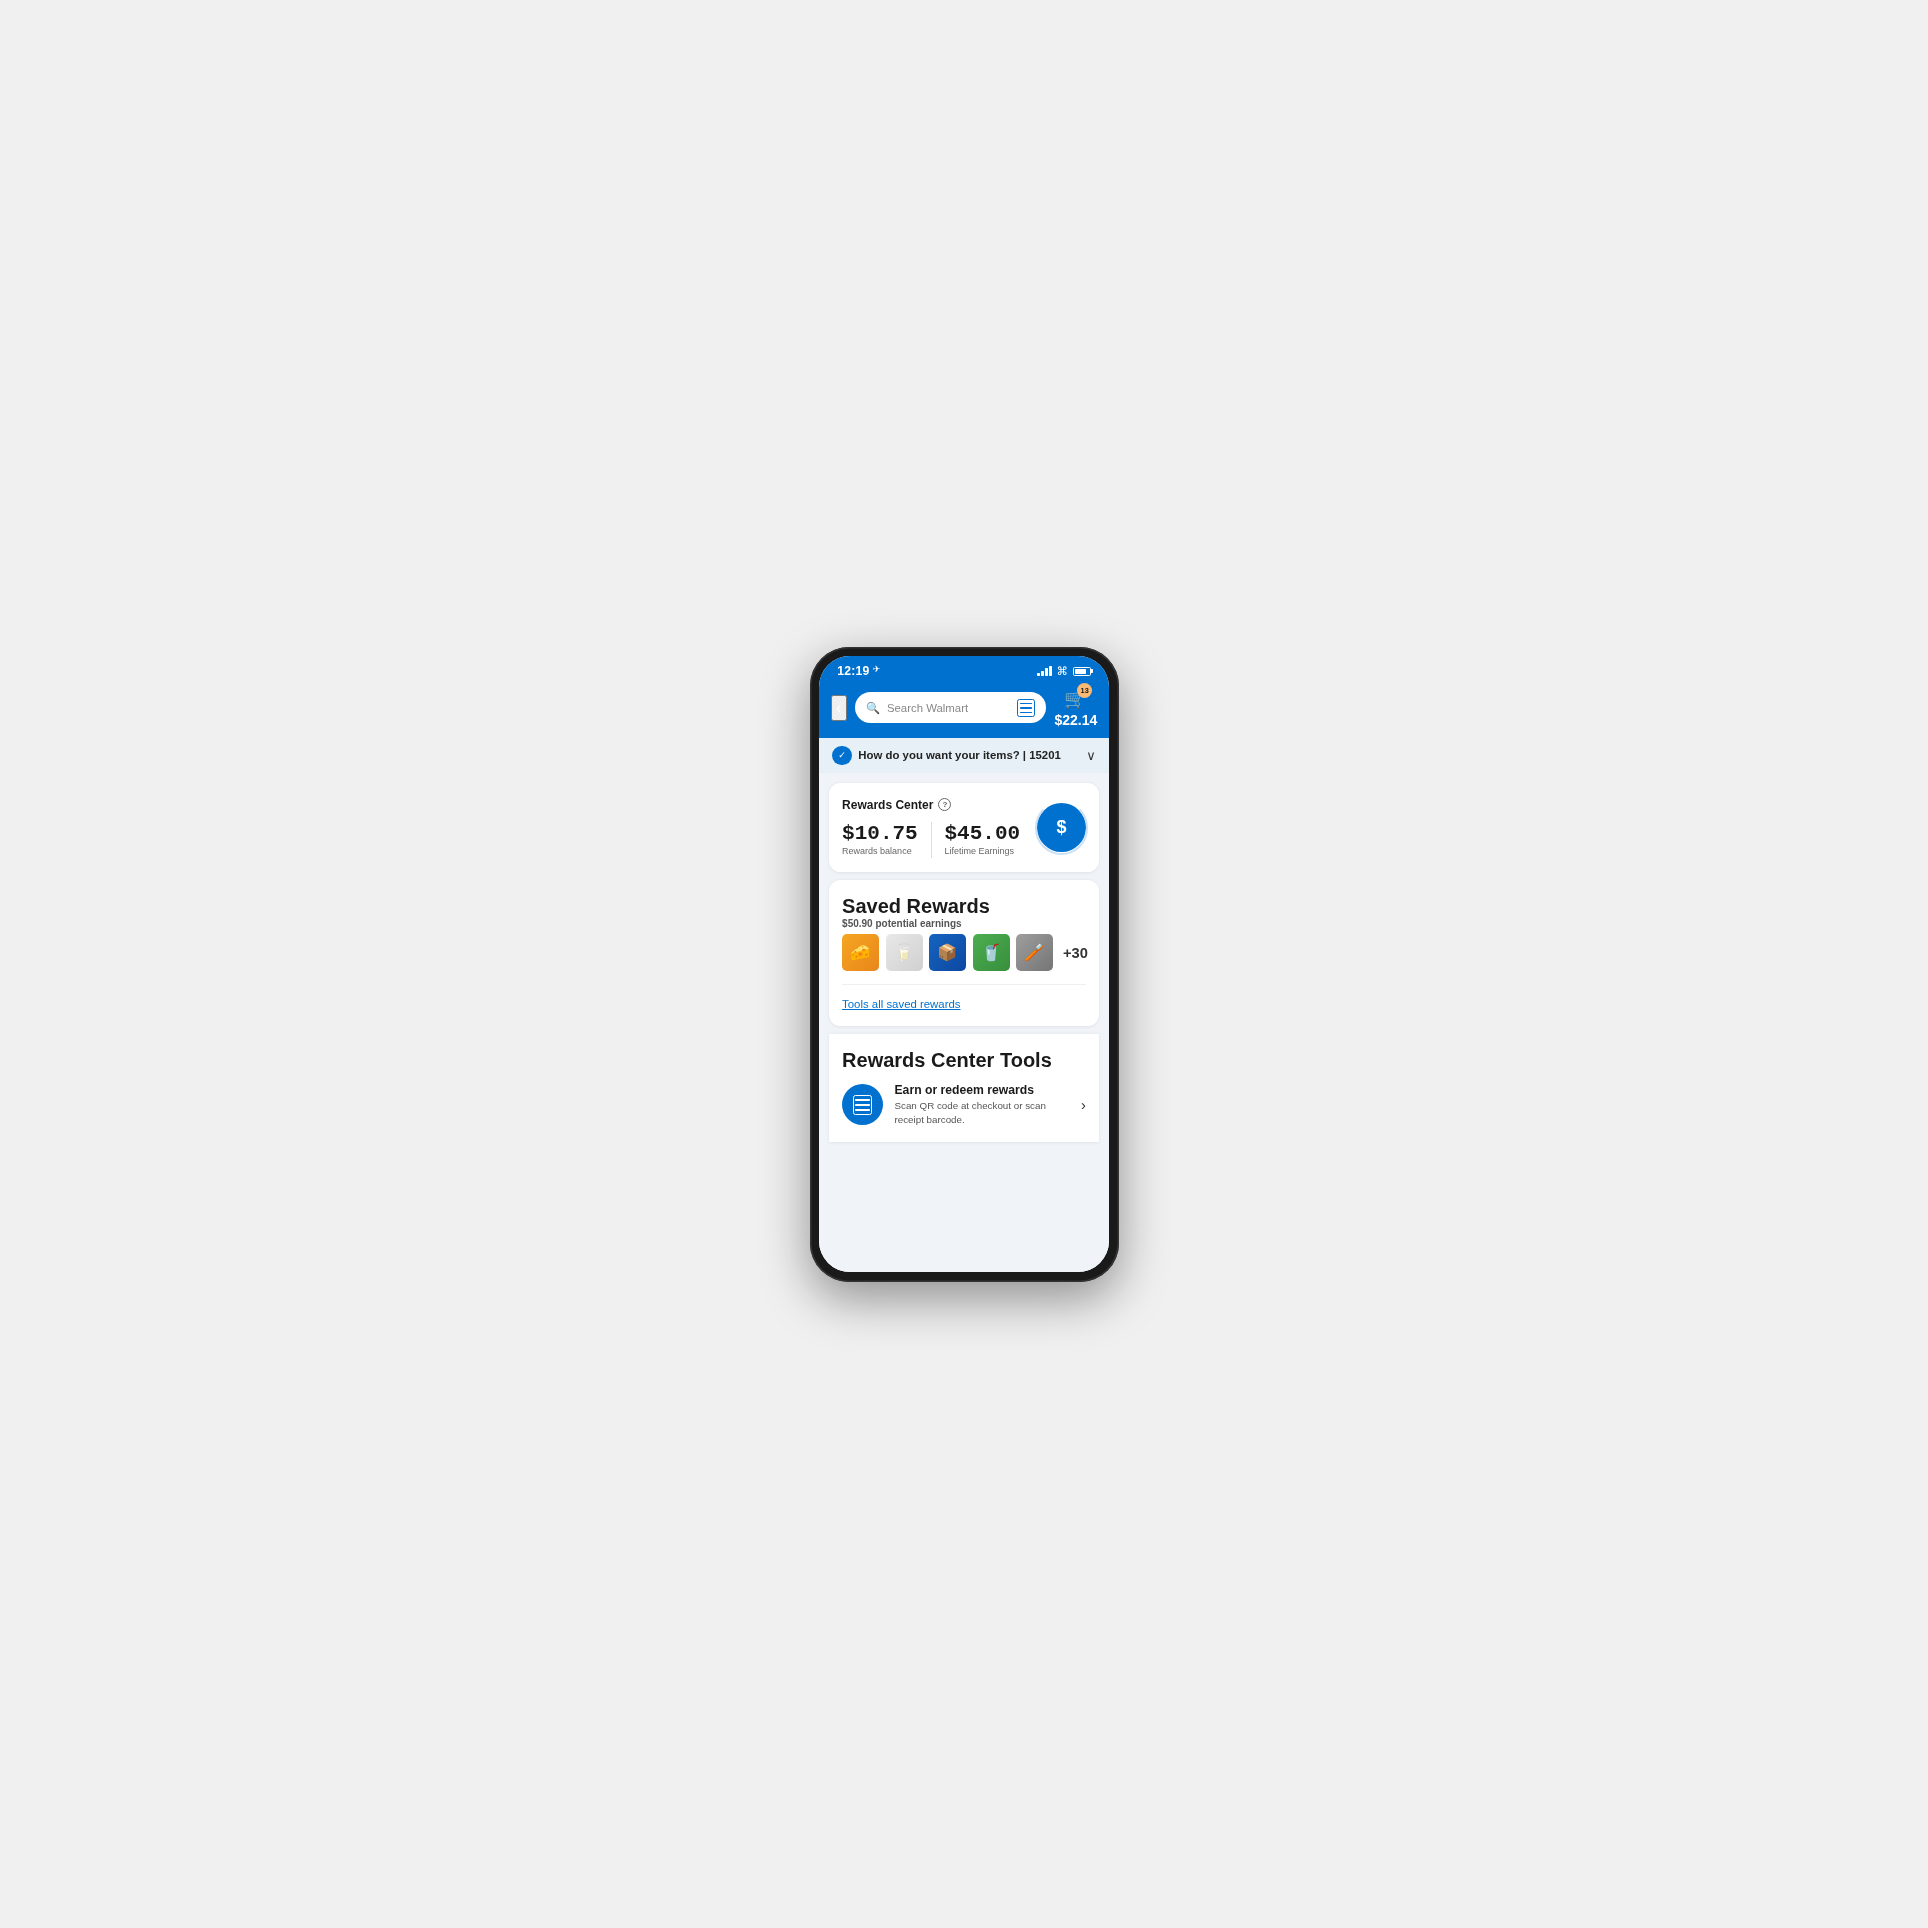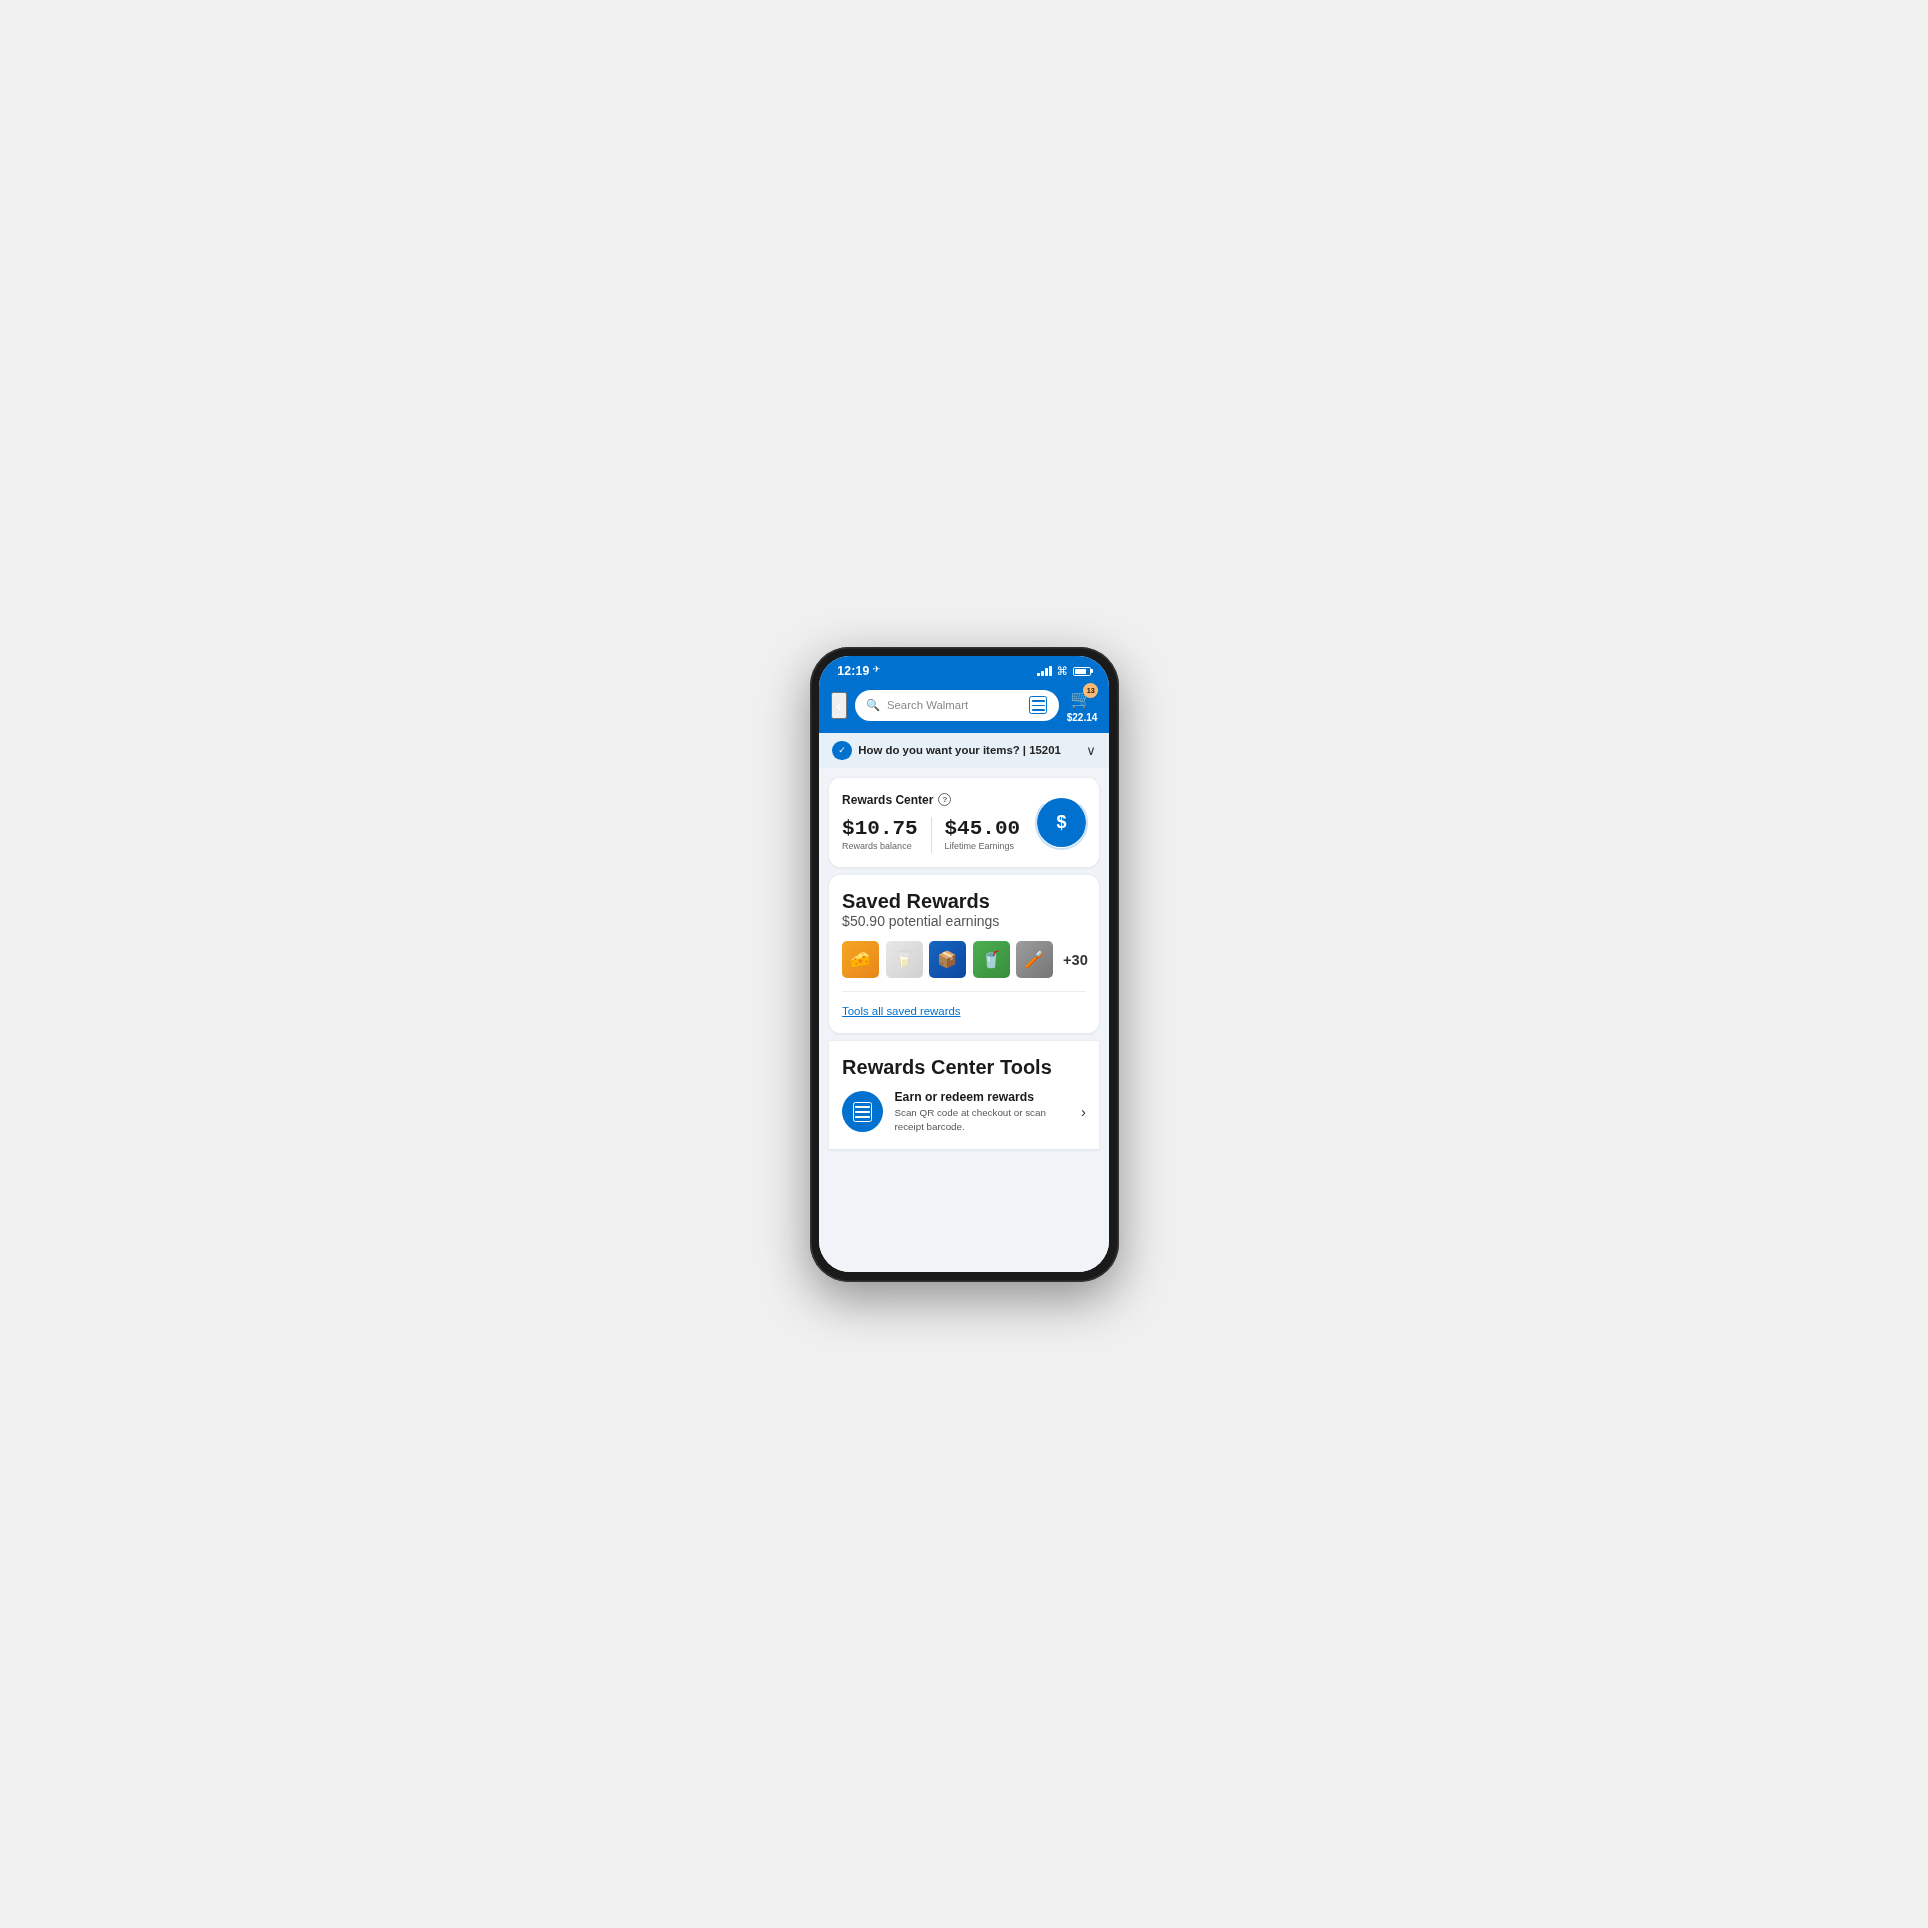--- a/index.html
+++ b/index.html
@@ -204,21 +204,21 @@
       border-radius: 8.1px;
       width: 14.7px;
       height: 14.7px;
       display: flex;
       align-items: center;
       justify-content: center;
     }
 
     .cart-price {
       color: white;
-      font-size: 10px;
+      font-size: 14px;
       font-weight: 600;
       margin-top: 1.6px;
     }
 
     
     .delivery-bar {
       background: #e8f0f7;
       display: flex;
       align-items: center;
       justify-content: space-between;
@@ -377,23 +377,24 @@
     }
 
     .section-title {
       font-size: 20px;
       font-weight: 700;
       color: #1a1a1a;
       margin-bottom: 3.3px;
     }
 
     .potential-earnings {
-      font-size: 14px;
+      font-size: 10px;
       color: #555;
-      margin-bottom: 12px;
+      margin-bottom: 5px;
+      font-weight: bold;
     }
 
     .products-row {
       display: flex;
       align-items: center;
       gap: 6.5px;
       margin-bottom: 13px;
     }
 
     .product-thumb {

